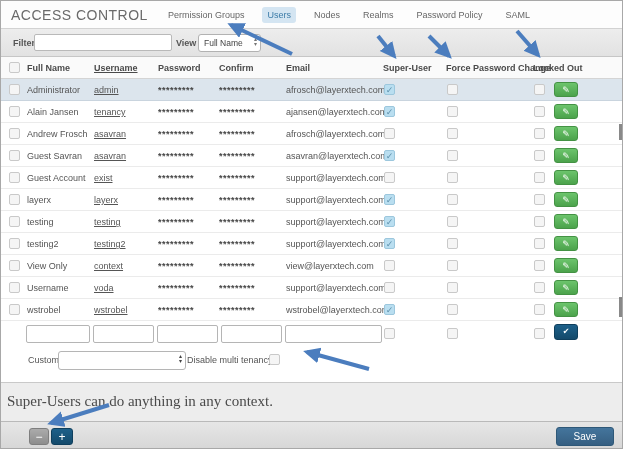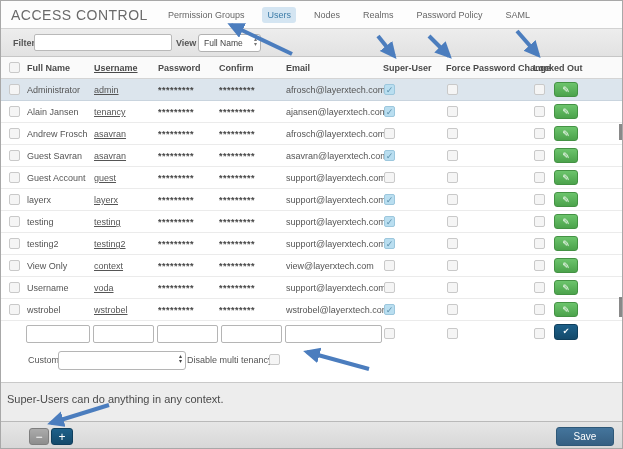--- a/index.html
+++ b/index.html
@@ -55,21 +55,21 @@
   .clabel{position:absolute;left:27px;top:7px;font-size:9px;color:#555;}
   .customer-select{position:absolute;left:57px;top:3px;width:128px;height:19px;border:1px solid #b5b5b5;border-radius:3px;background:#fff;cursor:pointer;}
   .customer-select .stepper{color:#444;}
   .dlabel{position:absolute;left:186px;top:7px;font-size:9px;color:#555;}
   .customerrow .cb{left:268px;top:6px;}
 
   .handle{position:absolute;left:303px;top:384px;width:12px;height:3px;border-radius:2px;background:#bdbdbd;}
 
   
   .helpband{position:absolute;left:0;top:381px;width:623px;height:39px;background:#ededed;border-top:1px solid #c9c9c9;}
-  .helptext{position:absolute;left:6px;top:10px;font-size:11px;color:#4a4a4a;}
+  .helptext{position:absolute;left:6px;top:10px;font-size:15px;color:#4a4a4a;font-family:Liberation Serif, serif;}
 
   
   .footer{position:absolute;left:0;top:420px;width:623px;height:29px;background:linear-gradient(#e6e6e6,#d6d6d6);border-top:1px solid #b9b9b9;}
   .btn-minus{position:absolute;left:28px;top:6px;width:20px;height:17px;border:1px solid #7e7e7e;border-radius:3px;
       background:linear-gradient(#ababab,#8d8d8d);color:#fff;font-size:12px;line-height:14px;text-align:center;padding:0;cursor:pointer;}
   .btn-plus{position:absolute;left:50px;top:6px;width:22px;height:17px;border:1px solid #0f3f5d;border-radius:3px;
       background:linear-gradient(#1d6089,#144a6b);color:#fff;font-size:12px;line-height:14px;text-align:center;padding:0;cursor:pointer;}
   .errorbar{position:absolute;left:76px;top:6px;width:477px;height:17px;background:#f7e3e3;border:1px solid #ecd0d0;border-radius:2px;
       font-size:9px;color:#aa5a5a;line-height:15px;padding-left:14px;}
   .btn-save{position:absolute;left:555px;top:5px;width:58px;height:19px;border:1px solid #2e5878;border-radius:3px;
@@ -165,21 +165,21 @@
     <span class="cell col-conf stars">*********</span>
     <span class="cell col-email">asavran@layerxtech.com</span>
     <span class="cb col-su checked">✓</span>
     <span class="cb col-fpc">✓</span>
     <span class="cb col-lo">✓</span>
     <button class="btn-edit"><span>✎</span></button>
   </div>
       <div class="row">
     <span class="cb col-cb">✓</span>
     <span class="cell col-name">Guest Account</span>
-    <span class="cell col-user">guest</span>
+    <span class="cell col-user">exist</span>
     <span class="cell col-pass stars">*********</span>
     <span class="cell col-conf stars">*********</span>
     <span class="cell col-email">support@layerxtech.com</span>
     <span class="cb col-su">✓</span>
     <span class="cb col-fpc">✓</span>
     <span class="cb col-lo">✓</span>
     <button class="btn-edit"><span>✎</span></button>
   </div>
       <div class="row">
     <span class="cb col-cb">✓</span>

